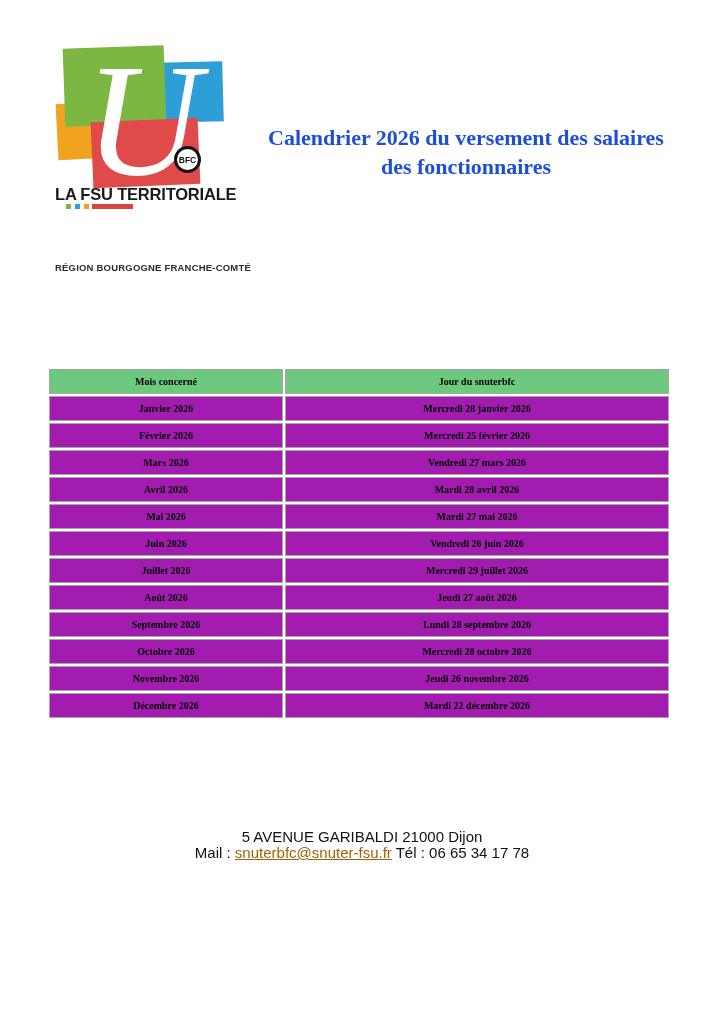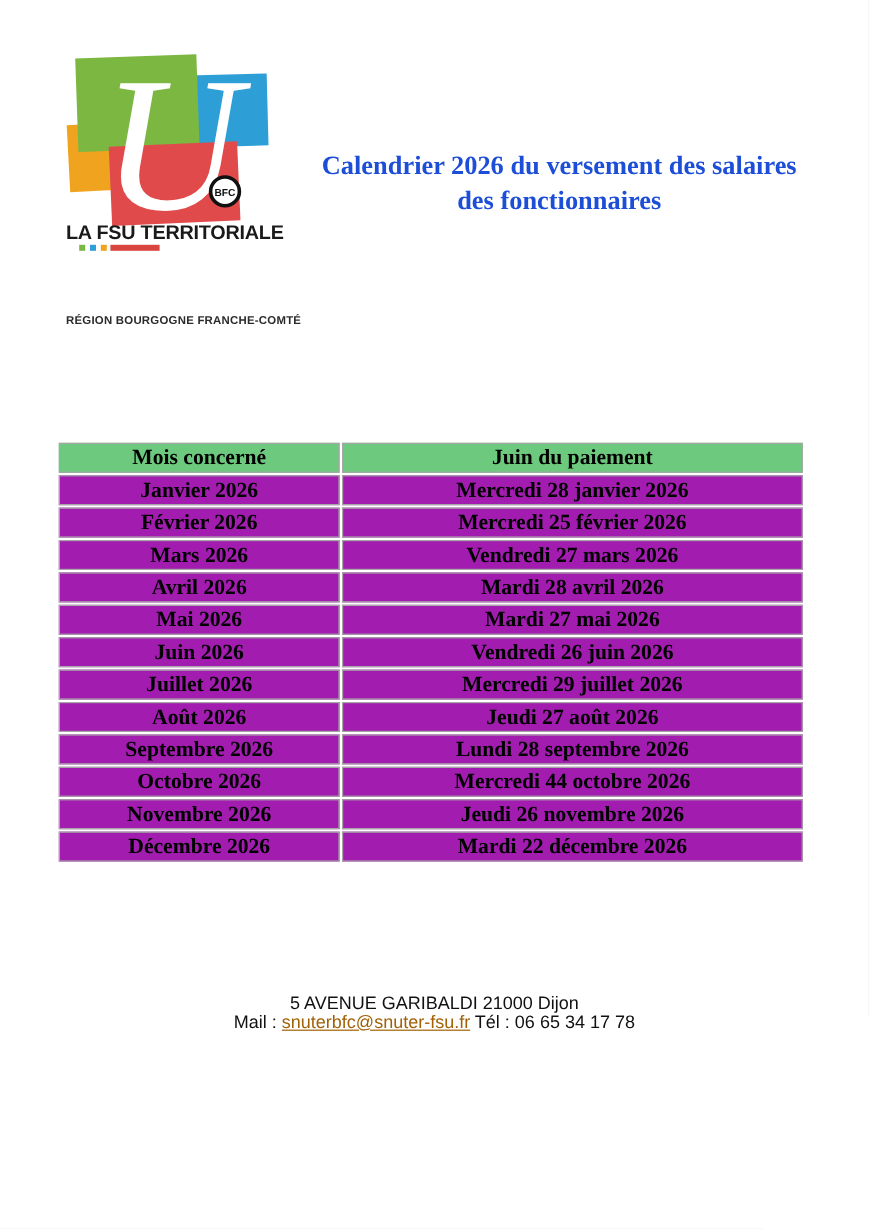--- a/index.html
+++ b/index.html
@@ -46,21 +46,21 @@
   .doc-title{
     position:absolute;left:256px;top:124px;width:420px;
     font-family:"Liberation Serif",serif;font-weight:bold;
     font-size:22px;line-height:1.3;color:#1d4ed8;text-align:center;
   }
 
   
   .pay-table{
     position:absolute;left:47px;top:367px;width:624px;
     border-collapse:separate;border-spacing:2px;table-layout:fixed;
-    font-family:"Liberation Serif",serif;font-size:18px;font-weight:bold;
+    font-family:"Liberation Serif",serif;font-size:10px;font-weight:bold;
   }
   .pay-table th,.pay-table td{
     border:1px solid #A6A6A6;text-align:center;vertical-align:middle;
     height:23px;padding:0;overflow:hidden;
   }
   .pay-table th{background:#6CC97E;color:#000;font-weight:bold;}
   .pay-table td{background:#a21caf;}
 
   
   .footer{
@@ -97,21 +97,21 @@
   </div>
 
   <table class="pay-table">
     <colgroup>
         <col style="width:234px">
         <col style="width:384px">
       </colgroup>
     <thead>
       <tr>
         <th>Mois concerné</th>
-        <th>Juin du paiement</th>
+        <th>Jour du snuterbfc</th>
       </tr>
     </thead>
     <tbody>
       <tr>
           <td>Janvier 2026</td>
           <td>Mercredi 28 janvier 2026</td>
         </tr>
       <tr>
           <td>Février 2026</td>
           <td>Mercredi 25 février 2026</td>
@@ -139,21 +139,21 @@
       <tr>
           <td>Août 2026</td>
           <td>Jeudi 27 août 2026</td>
         </tr>
       <tr>
           <td>Septembre 2026</td>
           <td>Lundi 28 septembre 2026</td>
         </tr>
       <tr>
           <td>Octobre 2026</td>
-          <td>Mercredi 44 octobre 2026</td>
+          <td>Mercredi 28 octobre 2026</td>
         </tr>
       <tr>
           <td>Novembre 2026</td>
           <td>Jeudi 26 novembre 2026</td>
         </tr>
       <tr>
           <td>Décembre 2026</td>
           <td>Mardi 22 décembre 2026</td>
         </tr>
     </tbody>

